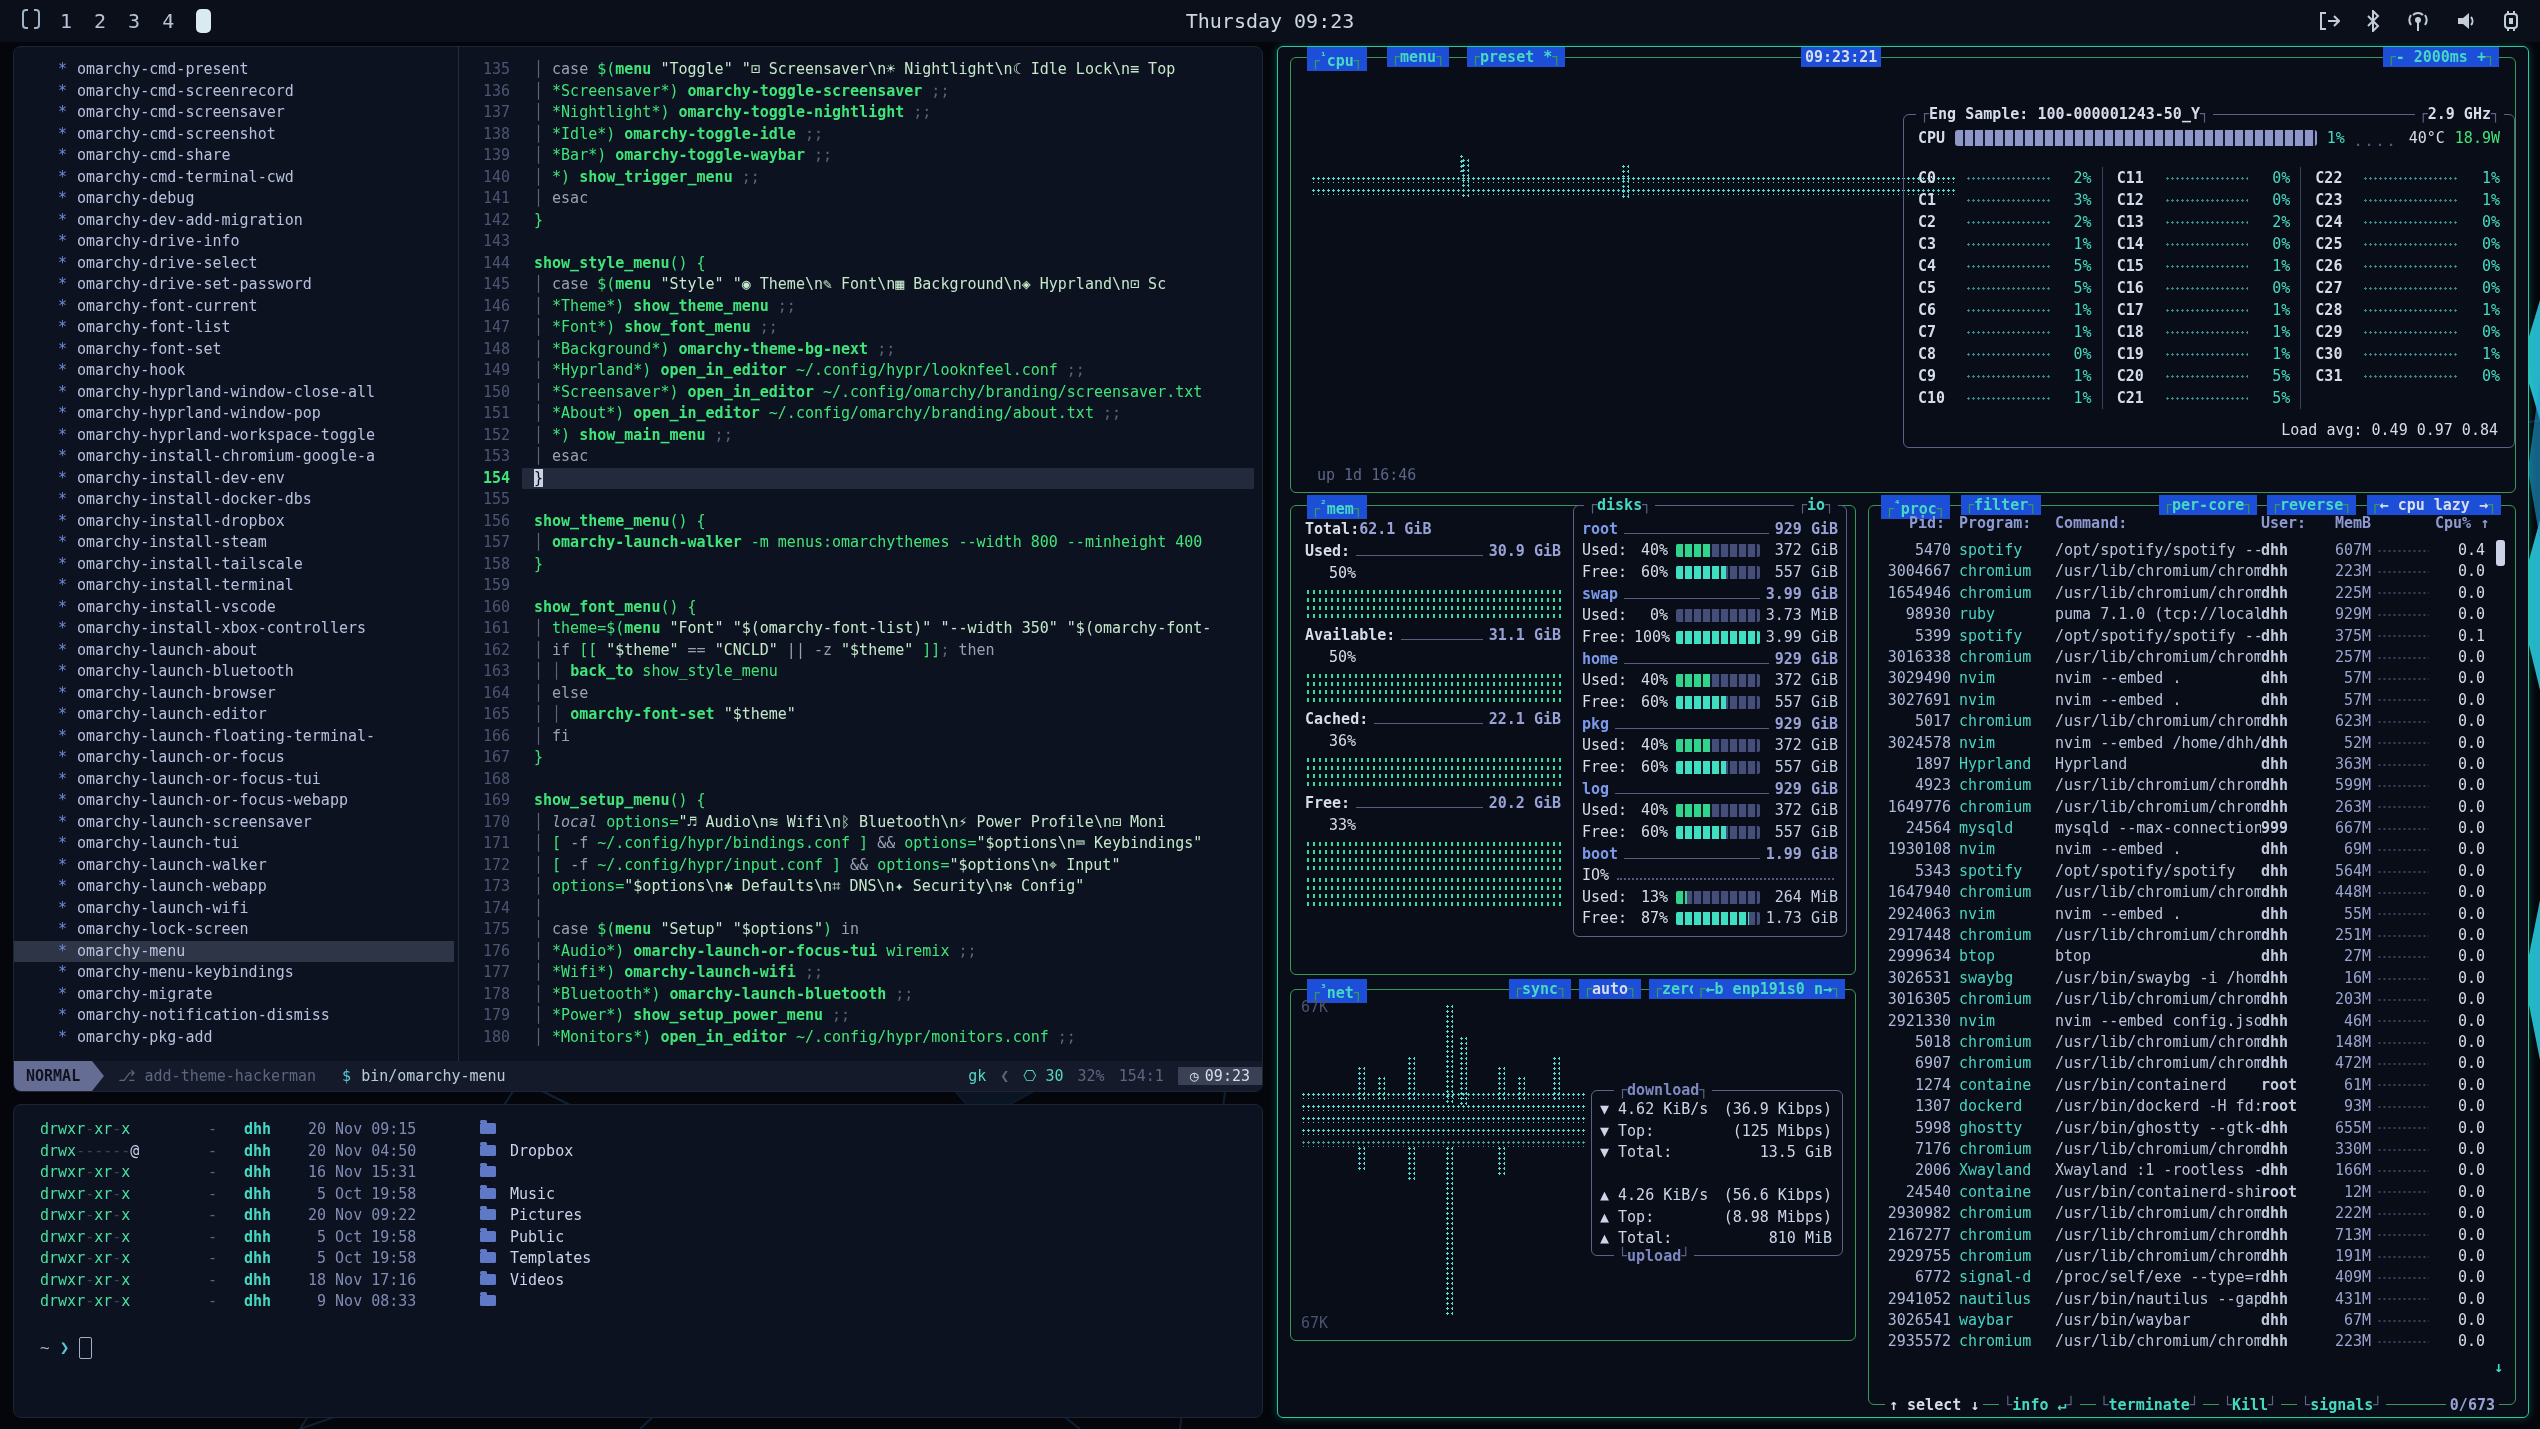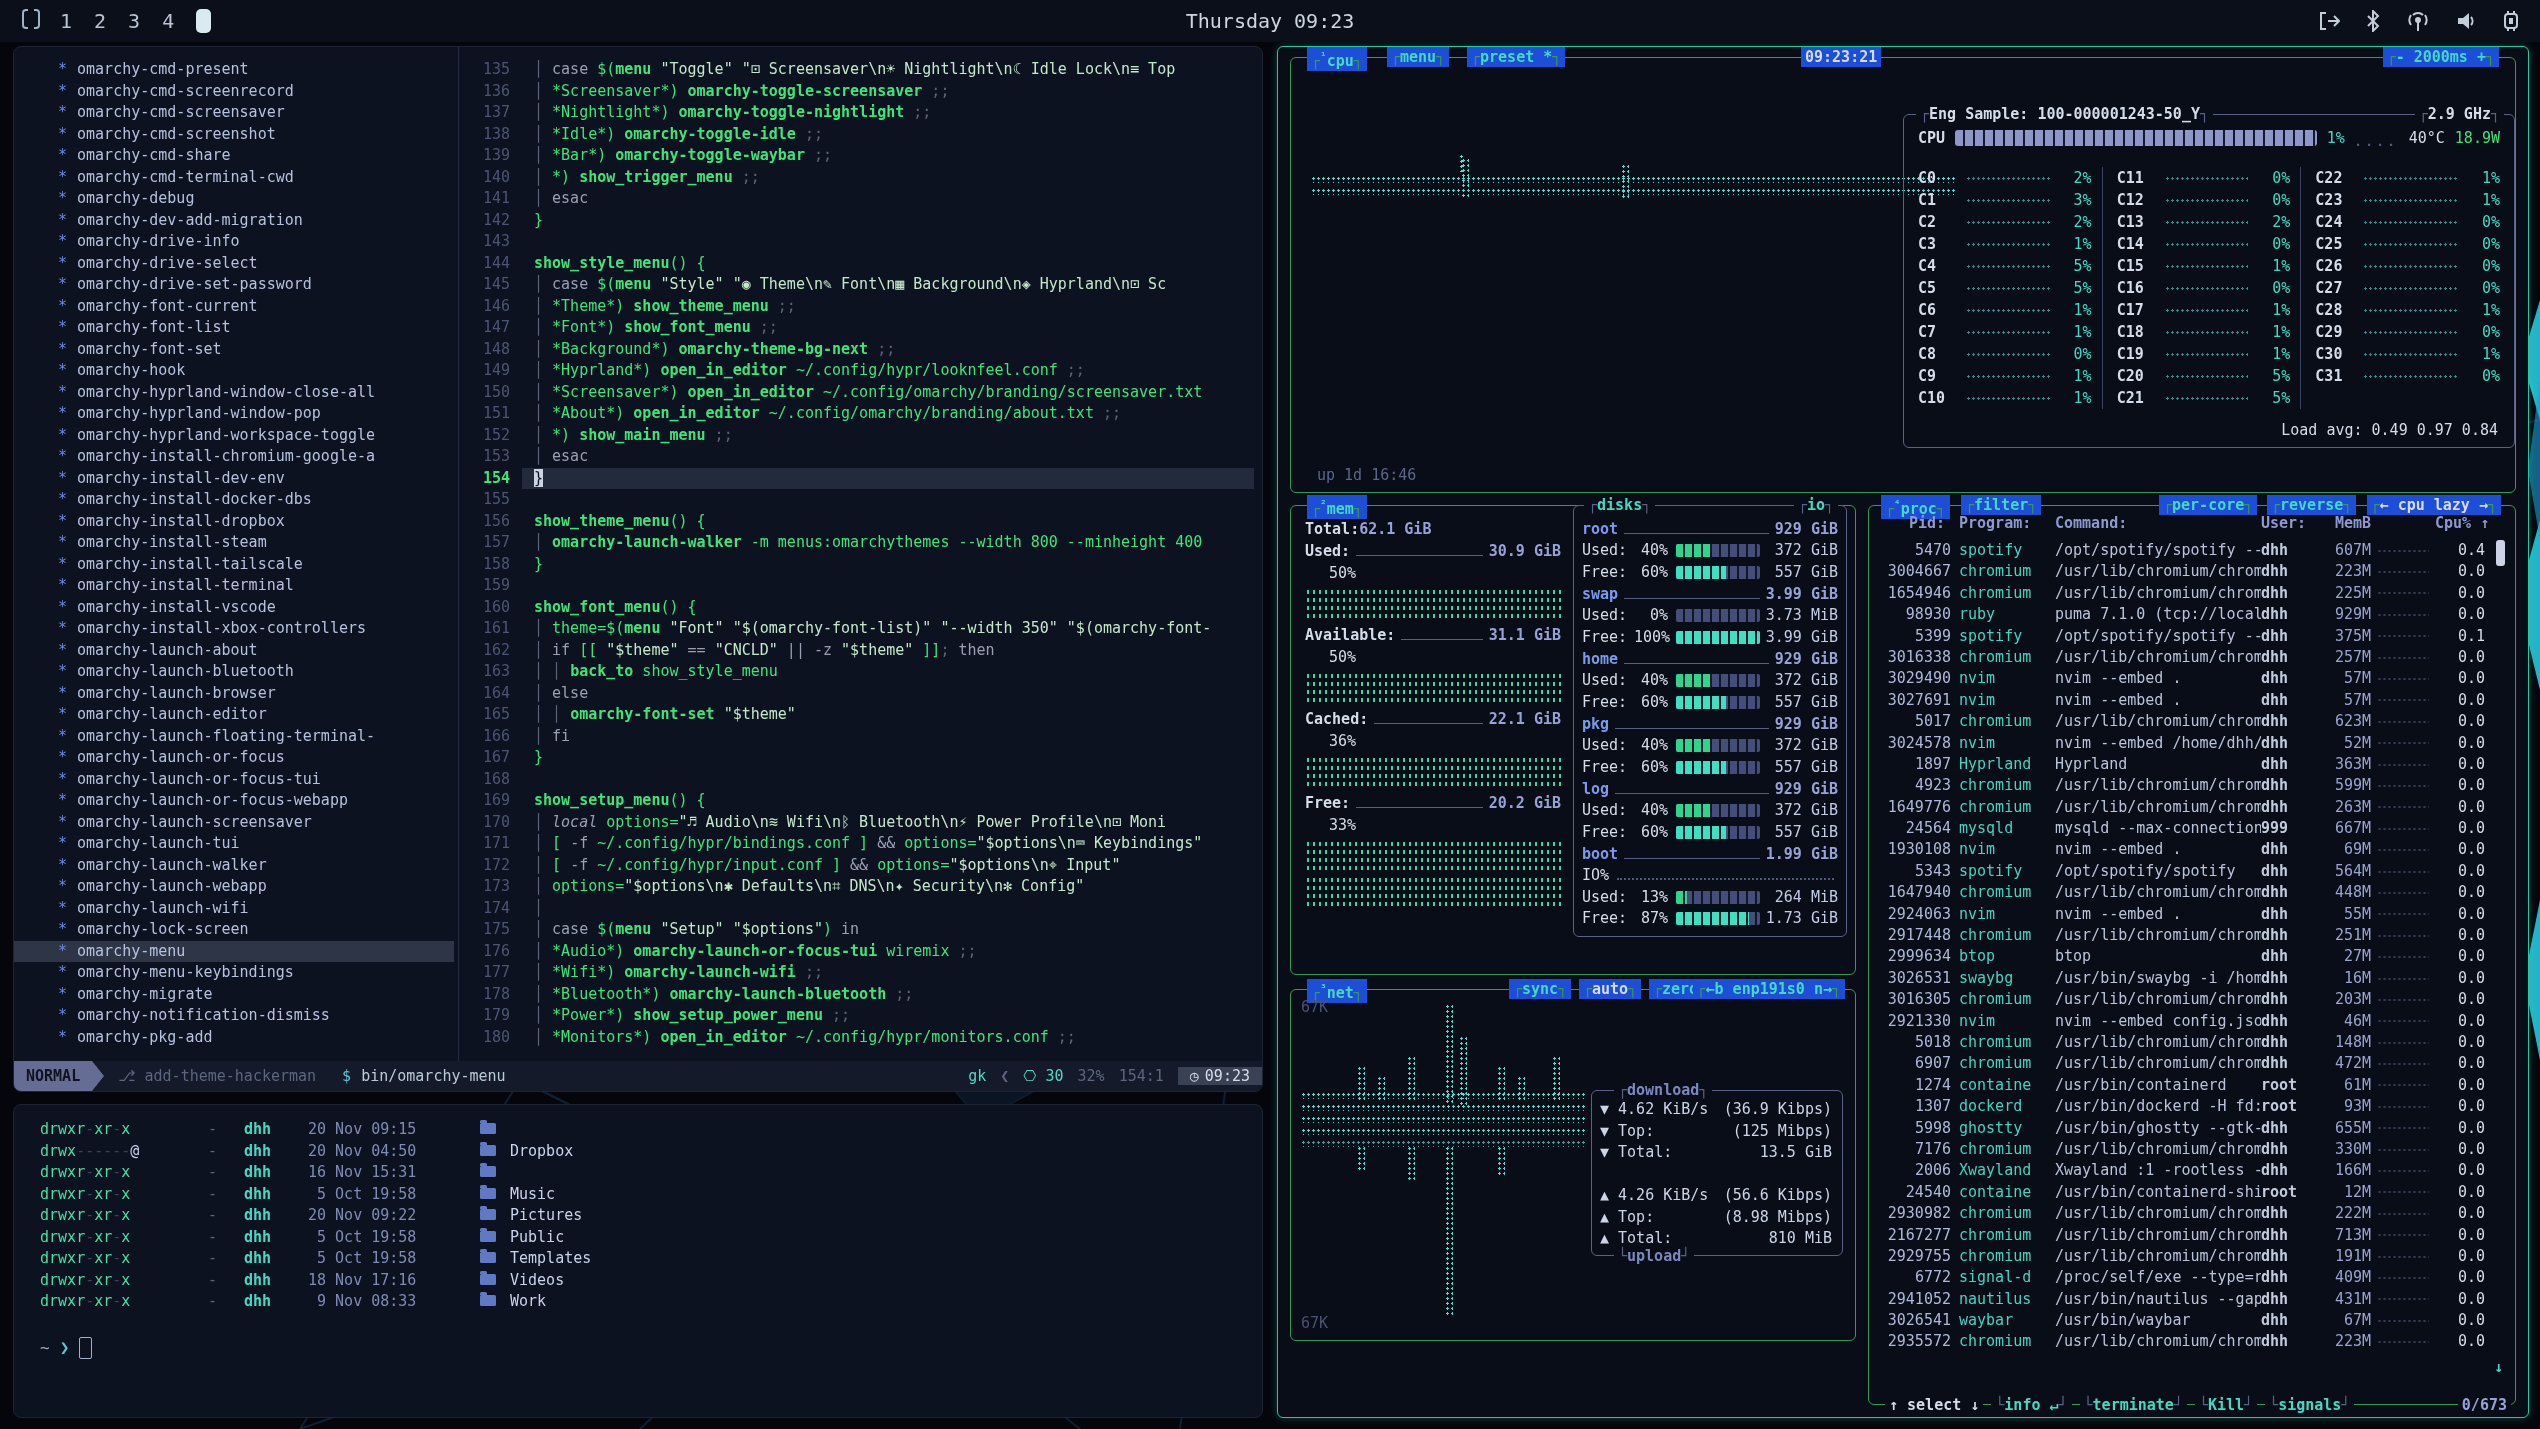--- a/index.html
+++ b/index.html
@@ -132,21 +132,21 @@
   .p-pid{text-align:right;color:#aeb9d9;padding-right:8px;}
   .p-prog{color:#46d4c0;}
   .p-cmd{color:#b9c3da;overflow:hidden;}
   .p-user{color:#c2cbde;font-weight:bold;}
   .p-mem{text-align:right;color:#9aa4cf;}
   .p-dots{align-self:center;height:6px;margin:0 6px;opacity:.6;
           background-image:radial-gradient(#535b7d 1px,transparent 1.2px);background-size:5px 6px;}
   .p-cpu{text-align:right;color:#d5dcea;}
   #proc-scroll{position:absolute;right:10px;top:34px;width:9px;height:26px;background:#cdd3e6;border-radius:3px;}
   .p-downarrow{position:absolute;right:12px;bottom:28px;color:#45d9c2;font-weight:bold;}
-  #proc-footer{position:absolute;left:16px;right:4px;bottom:-11px;display:flex;gap:8px;align-items:center;
+  #proc-footer{position:absolute;left:16px;right:16px;bottom:-11px;display:flex;gap:16px;align-items:center;
                white-space:pre;}
   #proc-footer .pf{background:#090d17;padding:0 4px;color:#45d9c2;font-weight:bold;line-height:20px;}
   #proc-footer .pf.first{color:#d5dcea;}
   #proc-footer .pf .br{color:#5a6287;font-weight:normal;}
   #proc-count{margin-left:auto;background:#090d17;padding:0 4px;color:#99a2d6;font-weight:bold;line-height:20px;}
 </style>
 </head>
 <body>
 
 <svg id="wallpaper" width="2540" height="1429" viewBox="0 0 2540 1429">
@@ -397,21 +397,21 @@
   <div class="content">
     <div id="term-rows">
         <div class="trow"><span class="t-perm"><span>d</span><span>r</span><span>w</span><span>x</span><span>r</span><span class="pd">-</span><span>x</span><span>r</span><span class="pd">-</span><span>x</span></span><span class="t-size">-</span><span class="t-user">dhh</span><span class="t-date">20 Nov 09:15</span><span class="t-icon"><i></i></span></div>
         <div class="trow"><span class="t-perm"><span>d</span><span>r</span><span>w</span><span>x</span><span class="pd">-</span><span class="pd">-</span><span class="pd">-</span><span class="pd">-</span><span class="pd">-</span><span class="pd">-</span><span class="pa">@</span></span><span class="t-size">-</span><span class="t-user">dhh</span><span class="t-date">20 Nov 04:50</span><span class="t-icon"><i></i></span><span class="t-name">Dropbox</span></div>
         <div class="trow"><span class="t-perm"><span>d</span><span>r</span><span>w</span><span>x</span><span>r</span><span class="pd">-</span><span>x</span><span>r</span><span class="pd">-</span><span>x</span></span><span class="t-size">-</span><span class="t-user">dhh</span><span class="t-date">16 Nov 15:31</span><span class="t-icon"><i></i></span></div>
         <div class="trow"><span class="t-perm"><span>d</span><span>r</span><span>w</span><span>x</span><span>r</span><span class="pd">-</span><span>x</span><span>r</span><span class="pd">-</span><span>x</span></span><span class="t-size">-</span><span class="t-user">dhh</span><span class="t-date"> 5 Oct 19:58</span><span class="t-icon"><i></i></span><span class="t-name">Music</span></div>
         <div class="trow"><span class="t-perm"><span>d</span><span>r</span><span>w</span><span>x</span><span>r</span><span class="pd">-</span><span>x</span><span>r</span><span class="pd">-</span><span>x</span></span><span class="t-size">-</span><span class="t-user">dhh</span><span class="t-date">20 Nov 09:22</span><span class="t-icon"><i></i></span><span class="t-name">Pictures</span></div>
         <div class="trow"><span class="t-perm"><span>d</span><span>r</span><span>w</span><span>x</span><span>r</span><span class="pd">-</span><span>x</span><span>r</span><span class="pd">-</span><span>x</span></span><span class="t-size">-</span><span class="t-user">dhh</span><span class="t-date"> 5 Oct 19:58</span><span class="t-icon"><i></i></span><span class="t-name">Public</span></div>
         <div class="trow"><span class="t-perm"><span>d</span><span>r</span><span>w</span><span>x</span><span>r</span><span class="pd">-</span><span>x</span><span>r</span><span class="pd">-</span><span>x</span></span><span class="t-size">-</span><span class="t-user">dhh</span><span class="t-date"> 5 Oct 19:58</span><span class="t-icon"><i></i></span><span class="t-name">Templates</span></div>
         <div class="trow"><span class="t-perm"><span>d</span><span>r</span><span>w</span><span>x</span><span>r</span><span class="pd">-</span><span>x</span><span>r</span><span class="pd">-</span><span>x</span></span><span class="t-size">-</span><span class="t-user">dhh</span><span class="t-date">18 Nov 17:16</span><span class="t-icon"><i></i></span><span class="t-name">Videos</span></div>
-        <div class="trow"><span class="t-perm"><span>d</span><span>r</span><span>w</span><span>x</span><span>r</span><span class="pd">-</span><span>x</span><span>r</span><span class="pd">-</span><span>x</span></span><span class="t-size">-</span><span class="t-user">dhh</span><span class="t-date"> 9 Nov 08:33</span><span class="t-icon"><i></i></span><span class="t-name">Work</span></div>
+        <div class="trow"><span class="t-perm"><span>d</span><span>r</span><span>w</span><span>x</span><span>r</span><span class="pd">-</span><span>x</span><span>r</span><span class="pd">-</span><span>x</span></span><span class="t-size">-</span><span class="t-user">dhh</span><span class="t-date"> 9 Nov 08:33</span><span class="t-icon"><i></i></span></div>
       </div>
     <div class="prompt">
       <span>~</span>
       <span class="chev">❯</span>
       <span class="cur"></span>
     </div>
   </div>
 </div>
 
 <div id="btop" class="window">

